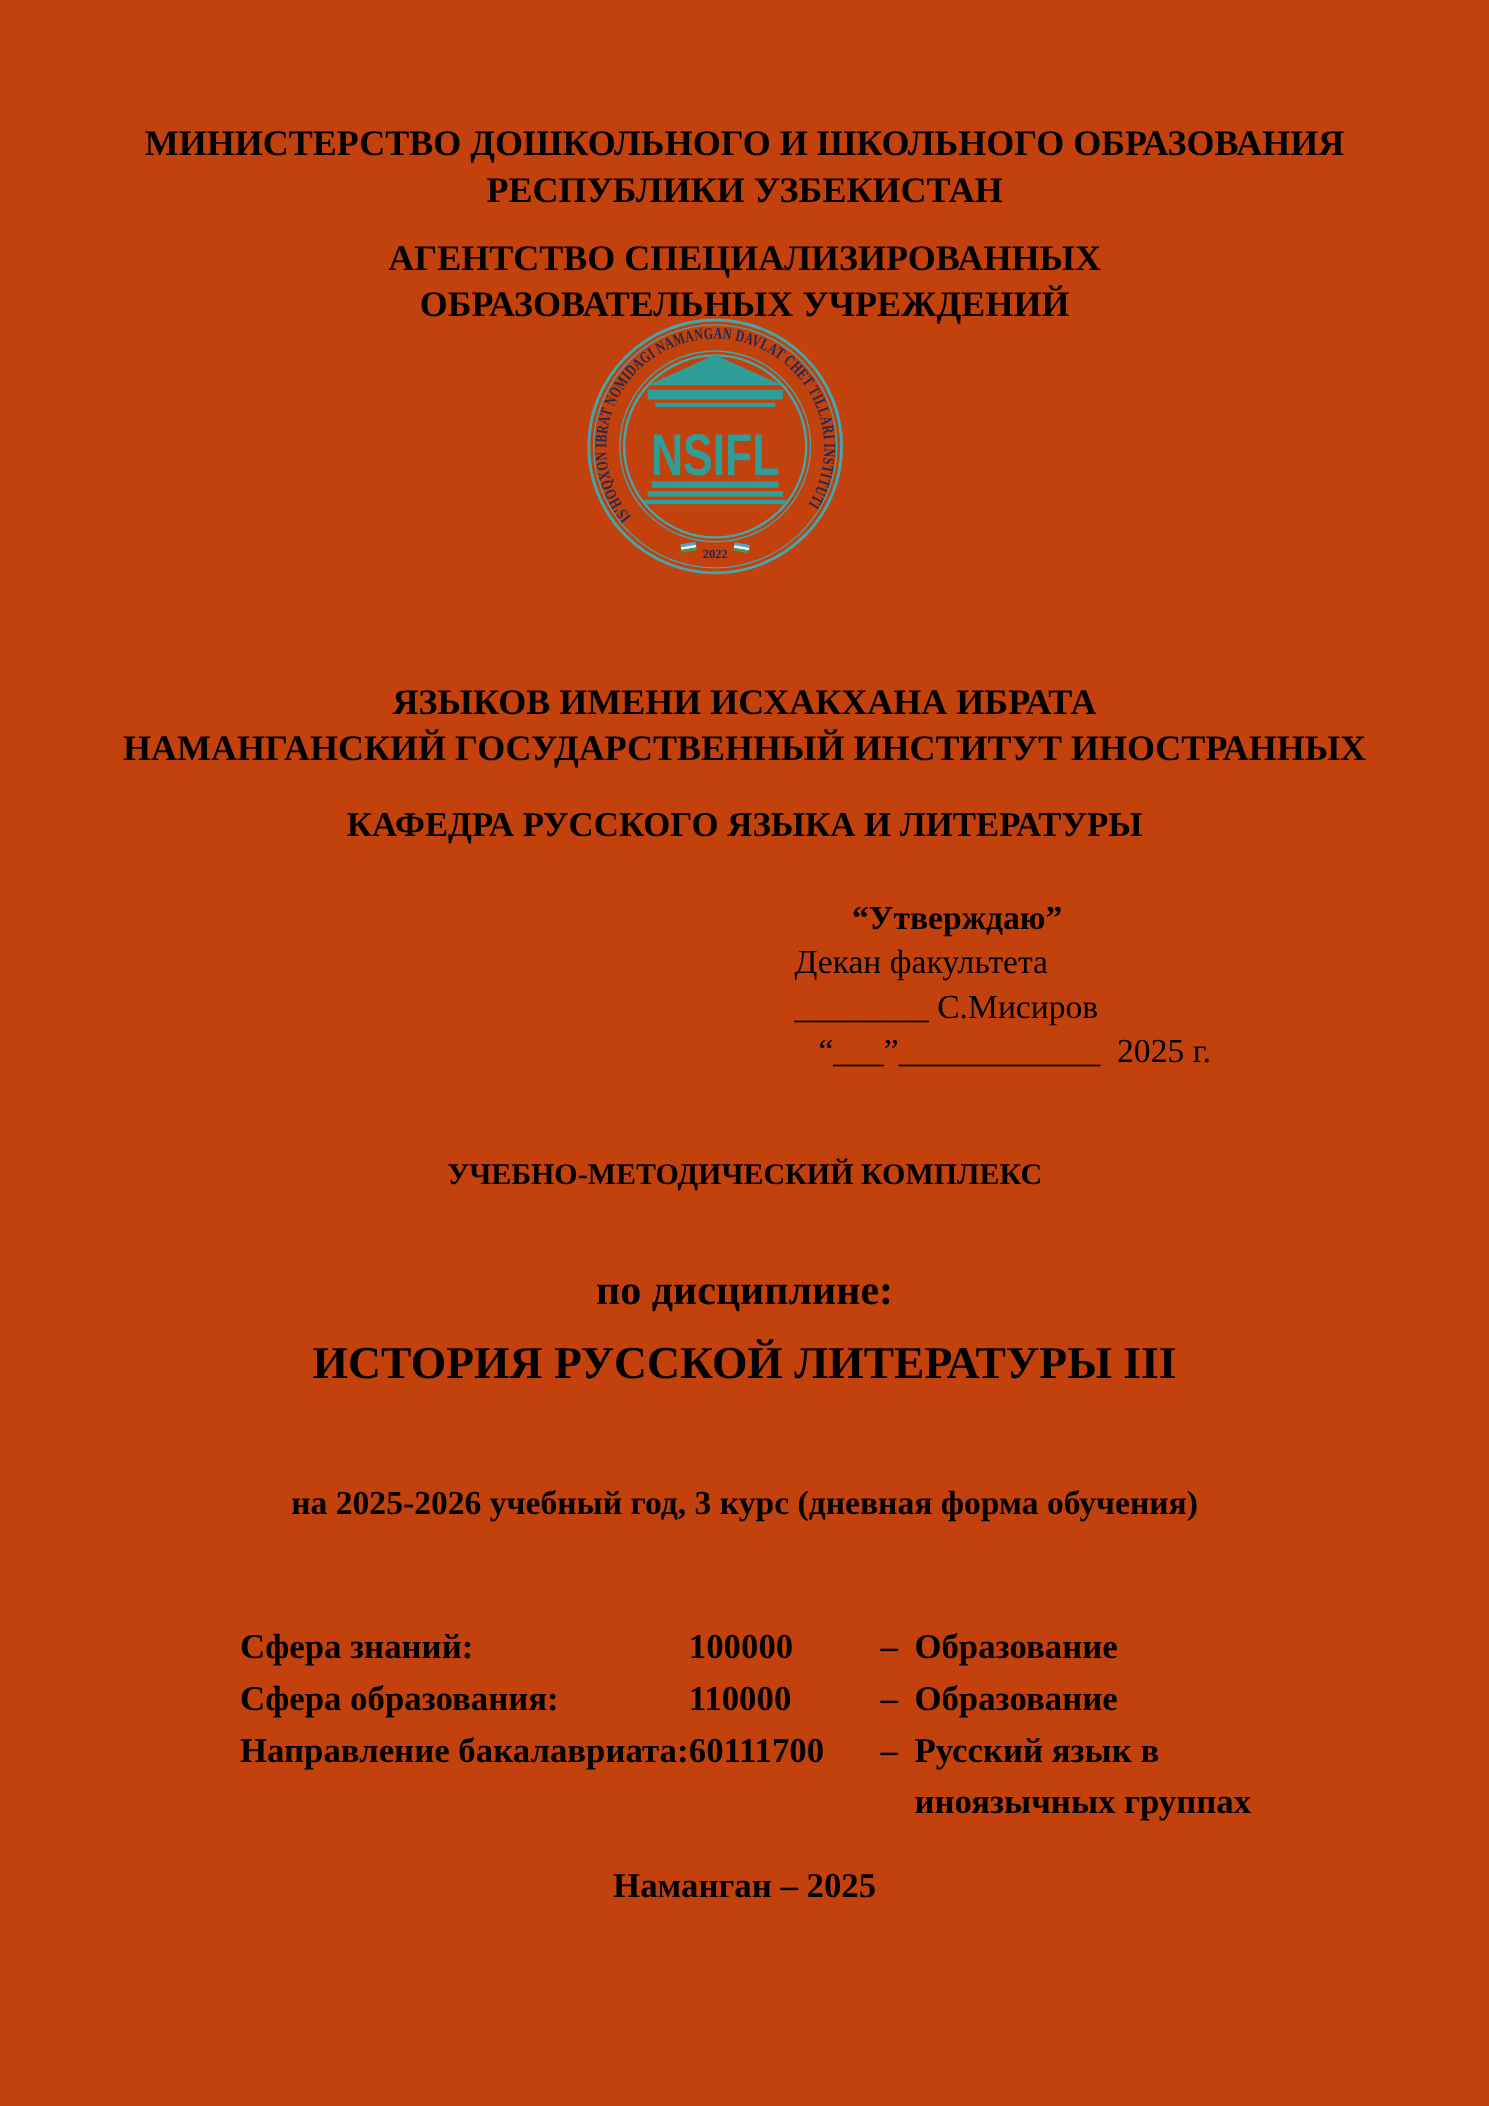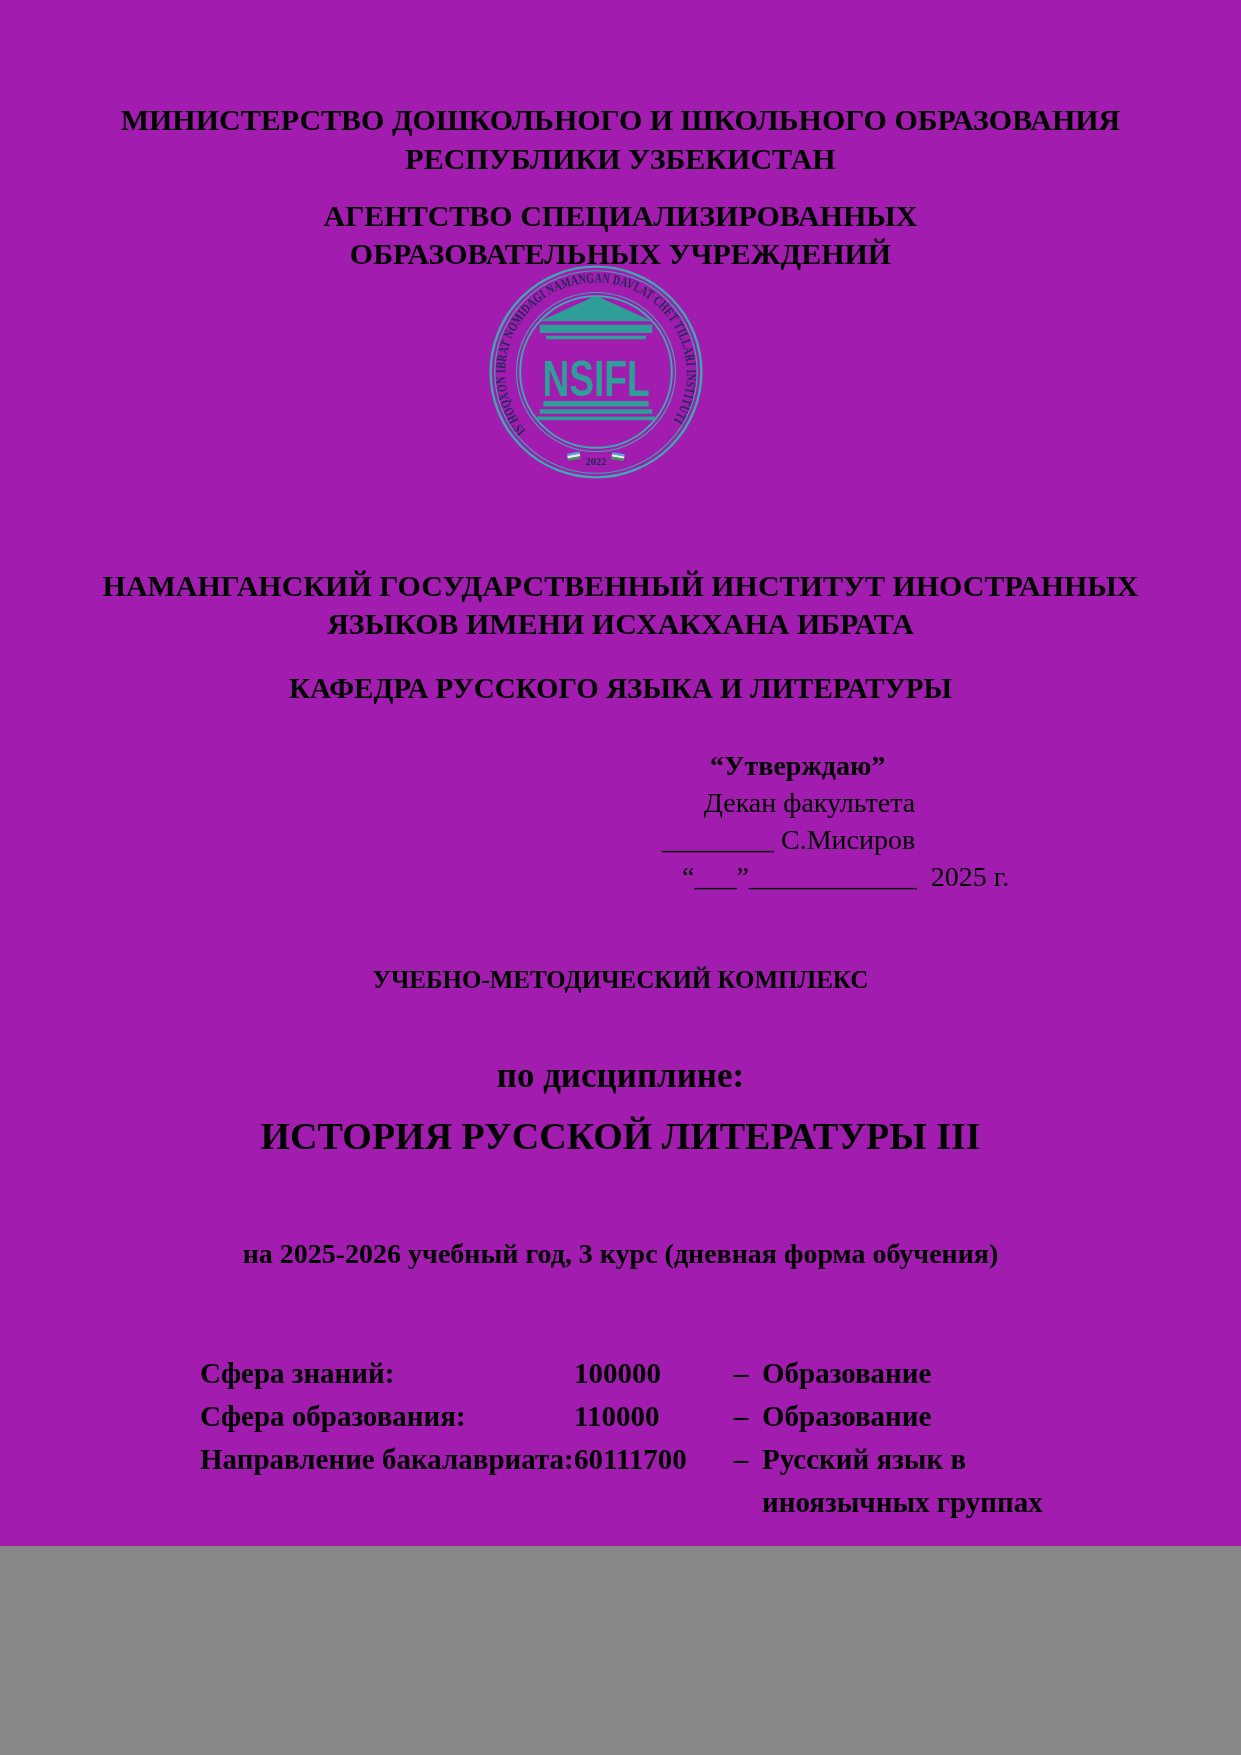--- a/index.html
+++ b/index.html
@@ -1,40 +1,40 @@
 <!DOCTYPE html>
 <html><head>
 <meta charset="utf-8">
 <style>
   html,body { margin:0; padding:0; background:#888; }
   .page {
     position: relative;
     width: 1241px;
-    height: 1546px;
+    height: 1755px;
     margin: 0 auto;
-    background: #a21caf;
+    background: #c2410c;
     font-family: "Liberation Serif", "DejaVu Serif", serif;
     color: #000;
     overflow: hidden;
   }
   .abs { position: absolute; left: 0; width: 100%; text-align: center; }
 
   .ministry   { top: 100px;  font-size: 30px; line-height: 39px; font-weight: bold; }
   .agency     { top: 197px;  font-size: 30px; line-height: 38px; font-weight: bold; }
 
   .logo-wrap  { top: 263px; }
   .logo-wrap svg { position: relative; left: -25px; }
 
   .institute  { top: 567px;  font-size: 30px; line-height: 38px; font-weight: bold; }
   .kafedra    { top: 672px;  font-size: 29px; font-weight: bold; }
 
   .approval   { position: absolute; top: 747px; left: 662px; width: 345px;
                 font-size: 28px; line-height: 37px; }
   .approval .a1 { text-align: left; padding-left: 48px; font-weight: bold; }
-  .approval .a2 { text-align: center; padding-right: 50px; }
+  .approval .a2 { padding-right: 50px; }
   .approval .a3 { padding-right: 44px; }
   .approval .a4 { text-align: left; padding-left: 20px; white-space: pre; }
 
   .umk        { top: 966px;  font-size: 25px; font-weight: bold; }
   .discipline { top: 1056px; font-size: 35px; font-weight: bold; }
   .course     { top: 1114px; font-size: 38px; font-weight: bold; }
   .yearline   { top: 1238px; font-size: 28px; font-weight: bold; }
 
   .info-table { position: absolute; top: 1352px; left: 200px;
                 display: grid; grid-template-columns: 374px 146px 42px 285px;
@@ -89,22 +89,22 @@
           <rect x="0" y="0" width="14" height="2.6" fill="#4aa7d8"></rect>
           <rect x="0" y="2.6" width="14" height="2.6" fill="#e9eef0"></rect>
           <rect x="0" y="5.2" width="14" height="2.6" fill="#3e9c4f"></rect>
         </g>
         <text x="120" y="222" text-anchor="middle" font-size="11.5" font-weight="bold" fill="#1b2a56" font-family="'Liberation Serif',serif">2022</text>
       </g>
     </svg>
   </div>
 
   <div class="abs institute">
+    <div>ЯЗЫКОВ ИМЕНИ ИСХАКХАНА ИБРАТА</div>
     <div>НАМАНГАНСКИЙ ГОСУДАРСТВЕННЫЙ ИНСТИТУТ ИНОСТРАННЫХ</div>
-    <div>ЯЗЫКОВ ИМЕНИ ИСХАКХАНА ИБРАТА</div>
   </div>
 
   <div class="abs kafedra">КАФЕДРА РУССКОГО ЯЗЫКА И ЛИТЕРАТУРЫ</div>
 
   <div class="approval">
     <div class="a1">“Утверждаю”</div>
     <div class="a2">Декан факультета</div>
     <div class="a3">________ С.Мисиров</div>
     <div class="a4">“___”____________  2025 г.</div>
   </div>

